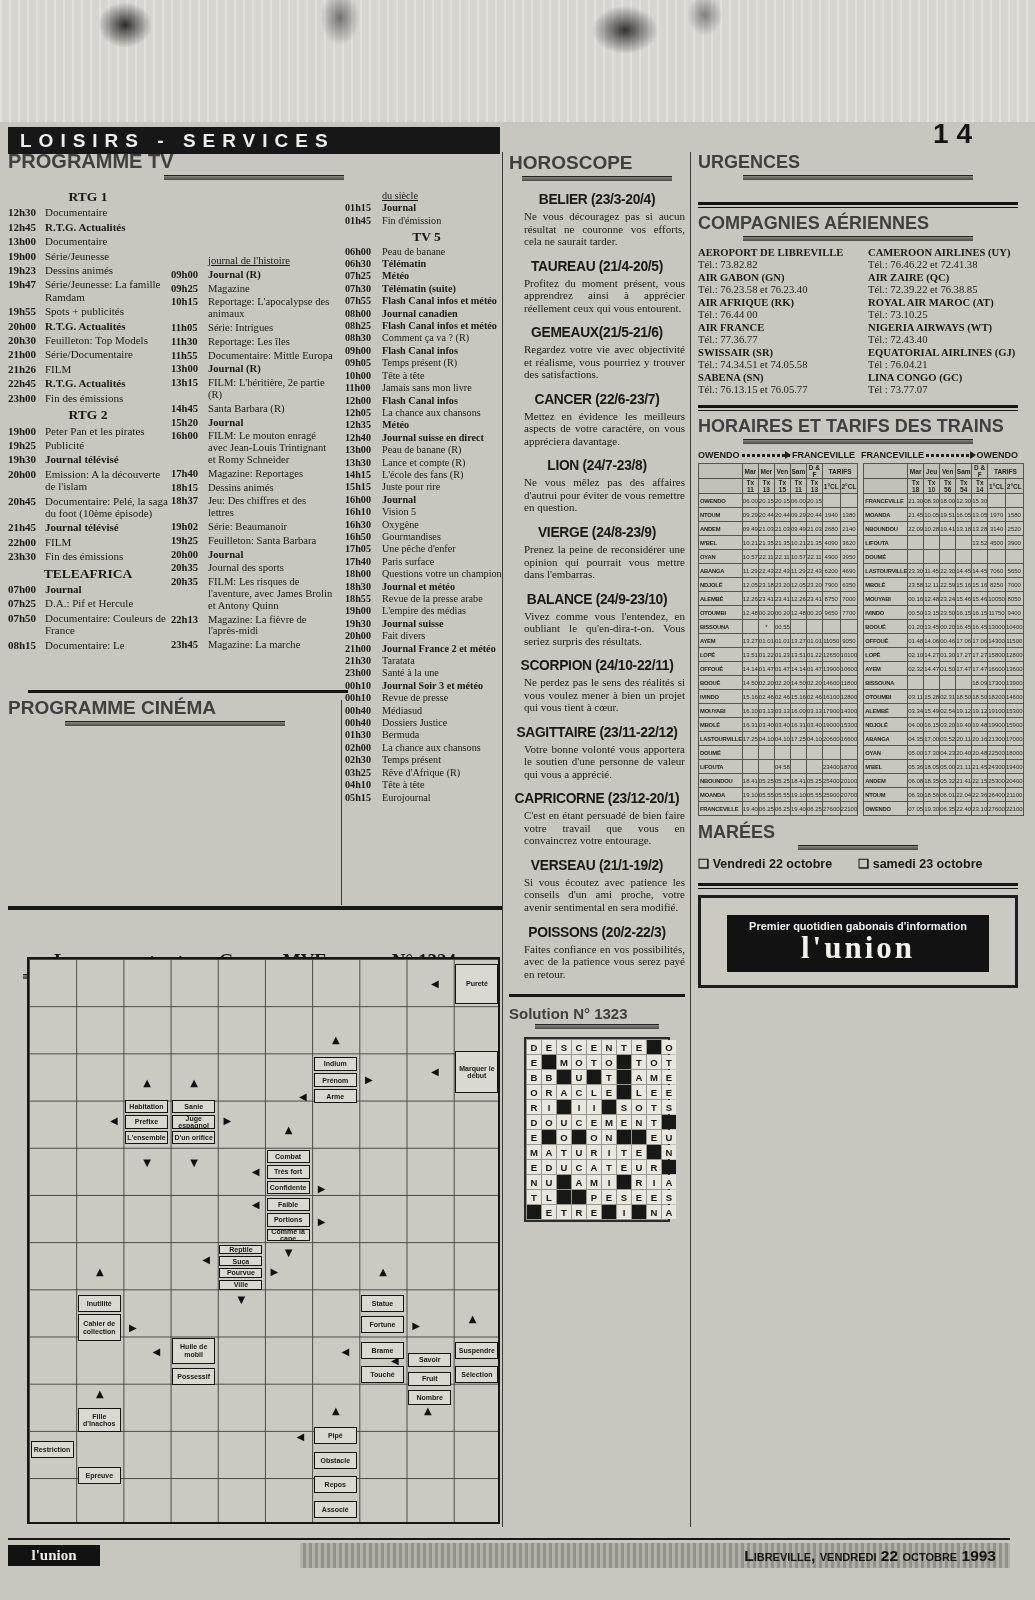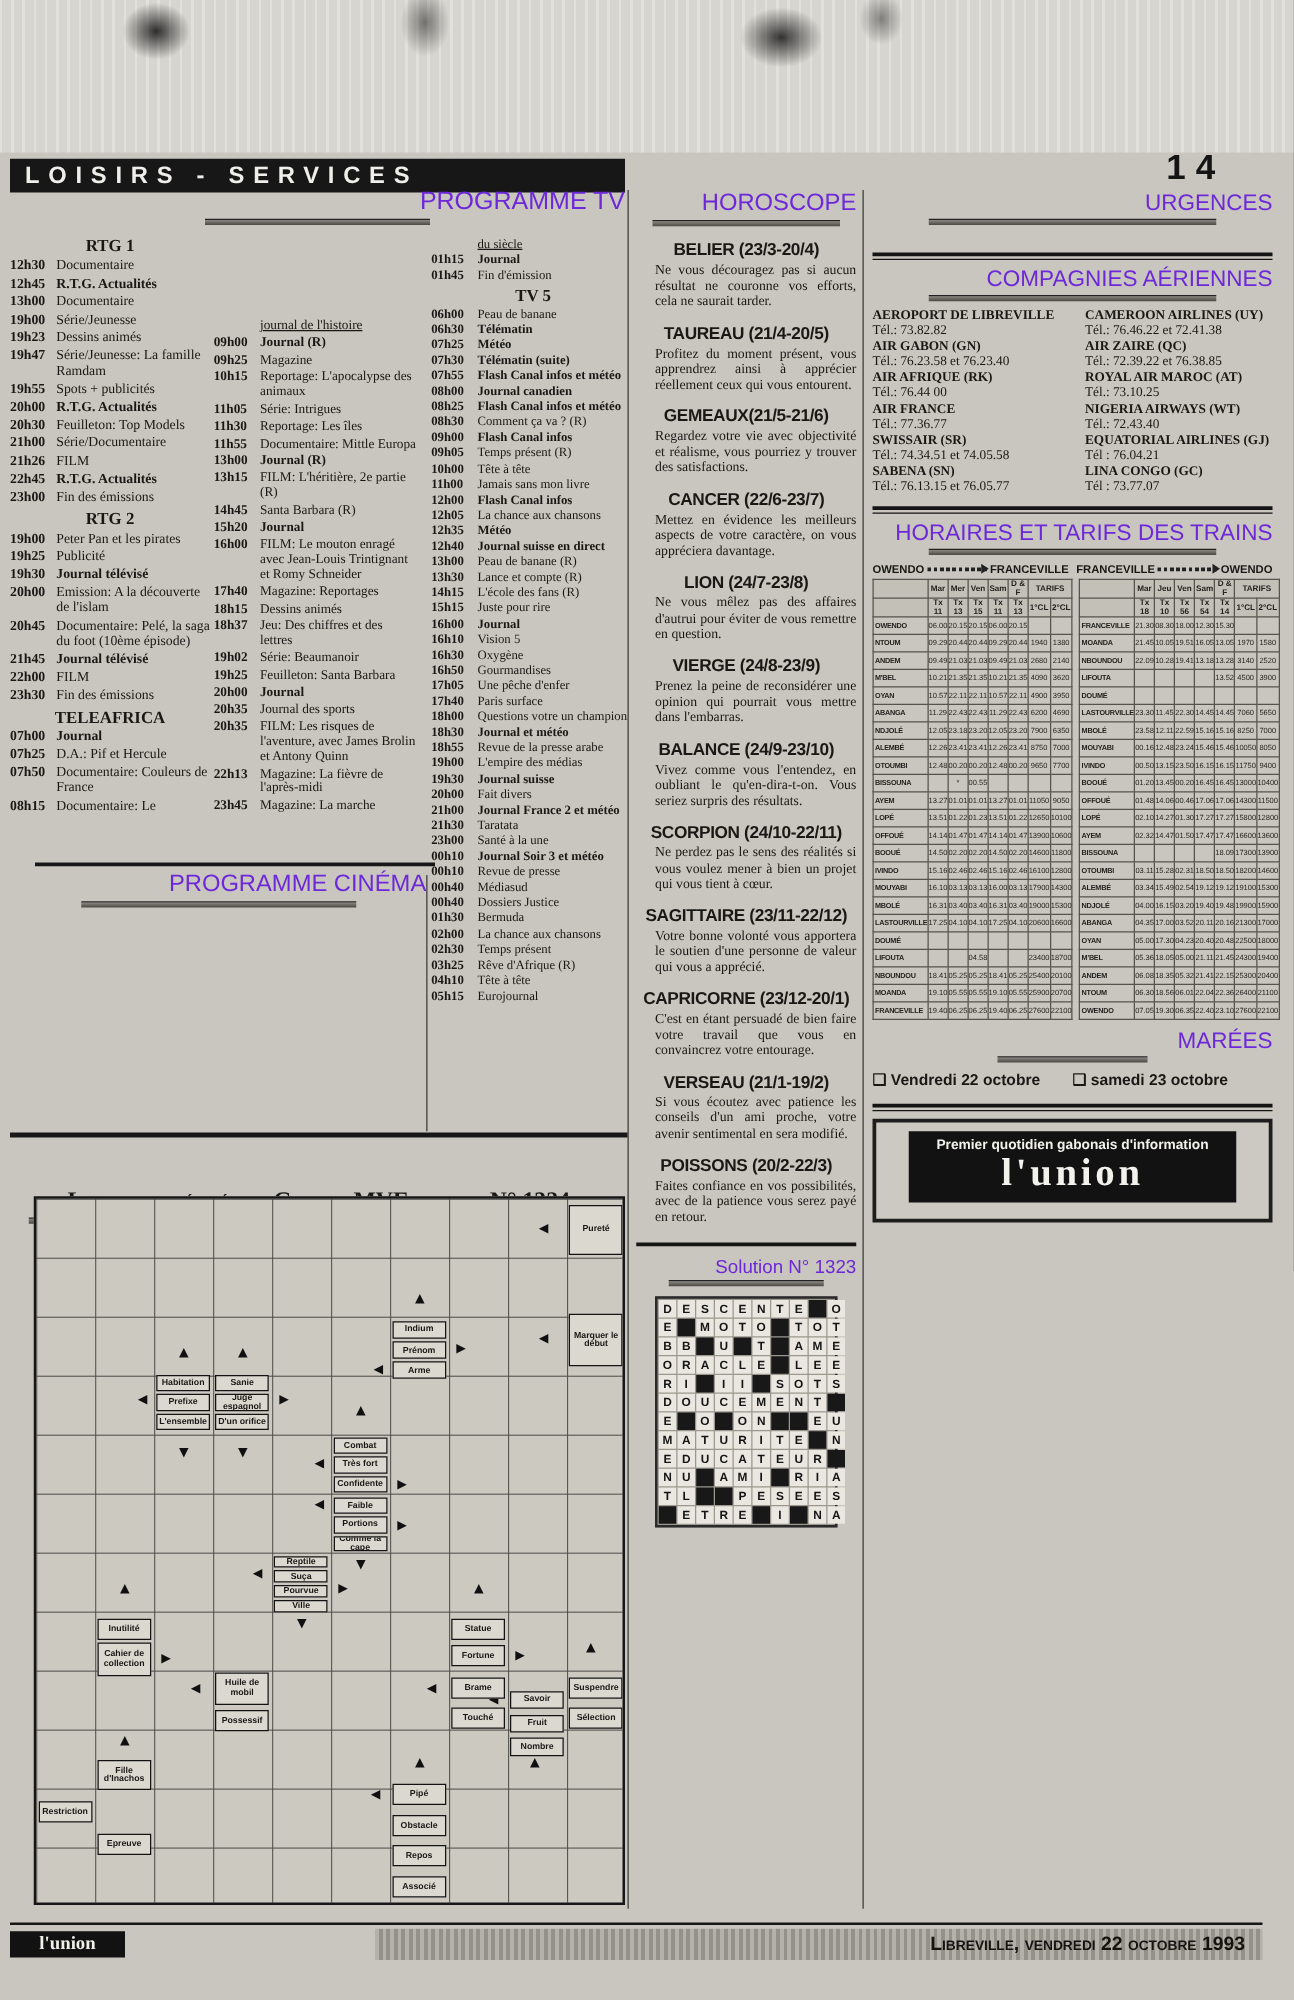--- a/index.html
+++ b/index.html
@@ -23,21 +23,21 @@
   .vline{position:absolute;width:1px;background:#3c3a36;}
   .v1{left:502px;top:152px;height:1375px;}
   .v2{left:690px;top:152px;height:1375px;}
   .v3{left:341px;top:700px;height:205px;}
   .hline{position:absolute;background:#171717;}
   .h-cinema{left:28px;top:690px;width:320px;height:3px;}
   .h-cross{left:8px;top:906px;width:494px;height:4px;}
   .h-foot{left:8px;top:1538px;width:1002px;height:2px;}
 
   
-  .sechead{font-family:"Liberation Sans",sans-serif;font-weight:normal;text-align:right;color:#6d28d9;}
+  .sechead{font-family:"Liberation Sans",sans-serif;font-weight:bold;text-align:left;color:#404040;}
   .hbar{height:4px;background:linear-gradient(#8a887f,#4a4843);border-top:1px solid #222;margin:2px auto 6px;}
 
   
   .tvsec{position:absolute;left:8px;top:150px;width:492px;}
   .tvsec .sechead{font-size:20px;}
   .tvcols{display:flex;gap:3px;margin-top:4px;align-items:flex-end;}
   .tvcol{box-sizing:border-box;}
   .tvcol1{width:160px;font-size:11px;line-height:12.4px;}
   .tvcol2{width:163px;font-size:10.6px;line-height:11.8px;}
   .tvcol3{width:163px;font-size:10.2px;line-height:11.4px;position:absolute;left:337px;top:40px;}
@@ -118,21 +118,21 @@
   .ttable th{font-weight:bold;font-size:6.5px;background:#c3c0b8;}
   .ttable td.st{text-align:left;font-weight:bold;font-size:5.8px;text-transform:uppercase;
     padding-left:1px;letter-spacing:-0.2px;}
   
   .tidecols{display:flex;gap:0;}
   .tide{width:50%;}
   .tide-day{font-family:"Liberation Sans",sans-serif;font-weight:bold;font-size:12.5px;margin-bottom:3px;}
   .tide-line{font-size:11px;line-height:1.15;margin-bottom:4px;font-weight:bold;}
   
   .mast{border:3px solid #1d1d1d;margin-top:6px;padding:7px 6px 6px;text-align:center;background:#ccc9c2;}
-  .mastbanner{background:#121212;color:#f2f1ec;width:84%;margin:0 auto 7px;padding:5px 4px 7px;text-align:center;}
+  .mastbanner{background:#121212;color:#f2f1ec;width:84%;margin:10px auto 7px;padding:5px 4px 7px;text-align:center;}
   .mast-tag{font-family:"Liberation Sans",sans-serif;font-weight:bold;font-size:11px;}
   .mast-brand{font-family:"Liberation Serif",serif;font-weight:bold;font-size:31px;letter-spacing:3px;line-height:1.05;}
   .mline{font-size:12.8px;line-height:1.22;}
   .mline.b{font-weight:bold;}
   .mline.mt{margin-top:7px;}
   .mline.sans{font-family:"Liberation Sans",sans-serif;letter-spacing:2px;font-size:13px;font-weight:bold;}
   .mline.caps{font-size:15.5px;letter-spacing:1px;}
   .mline.sm{font-size:11px;}
   .mline.scaps{font-variant:small-caps;font-size:13.5px;font-weight:bold;margin-top:7px;}
   

